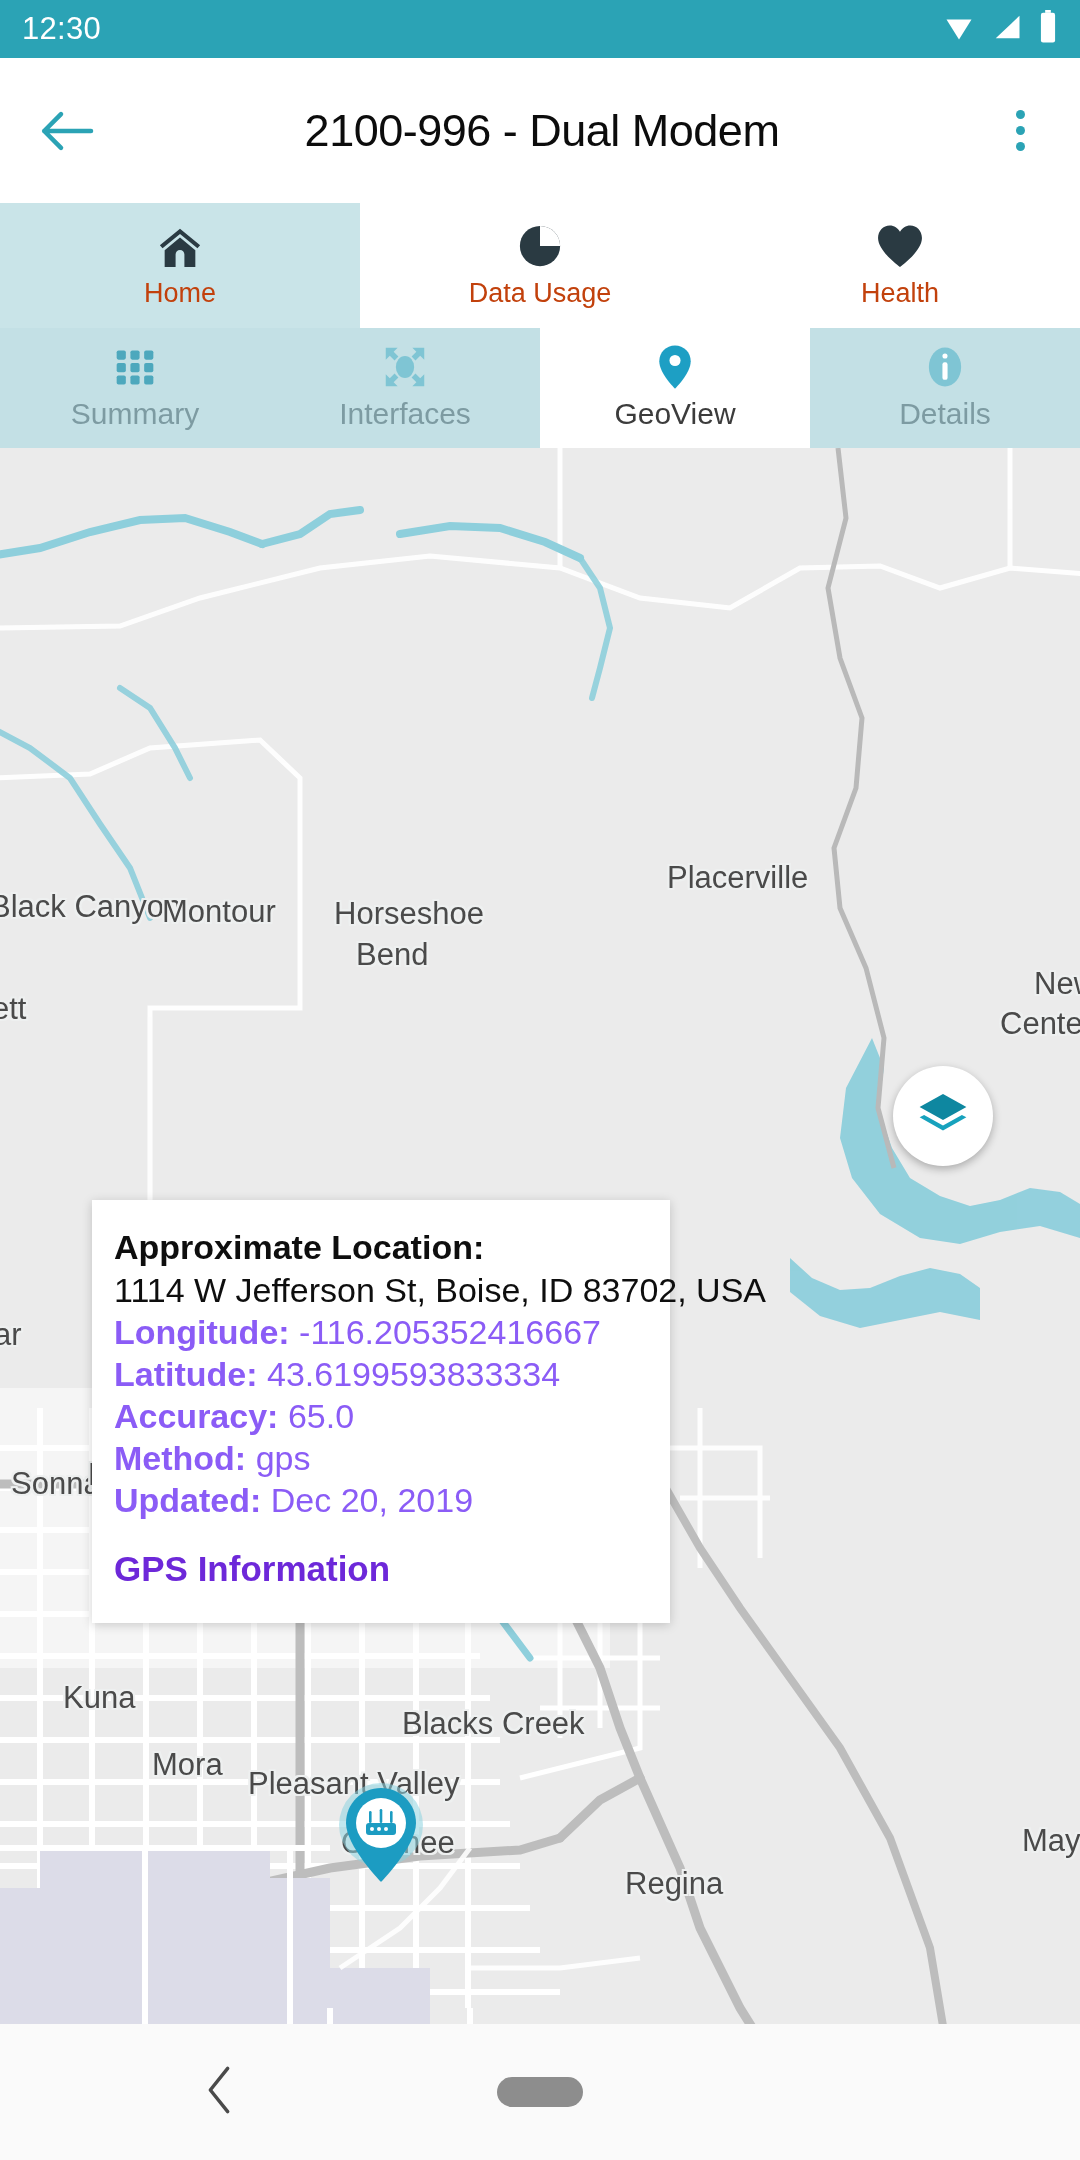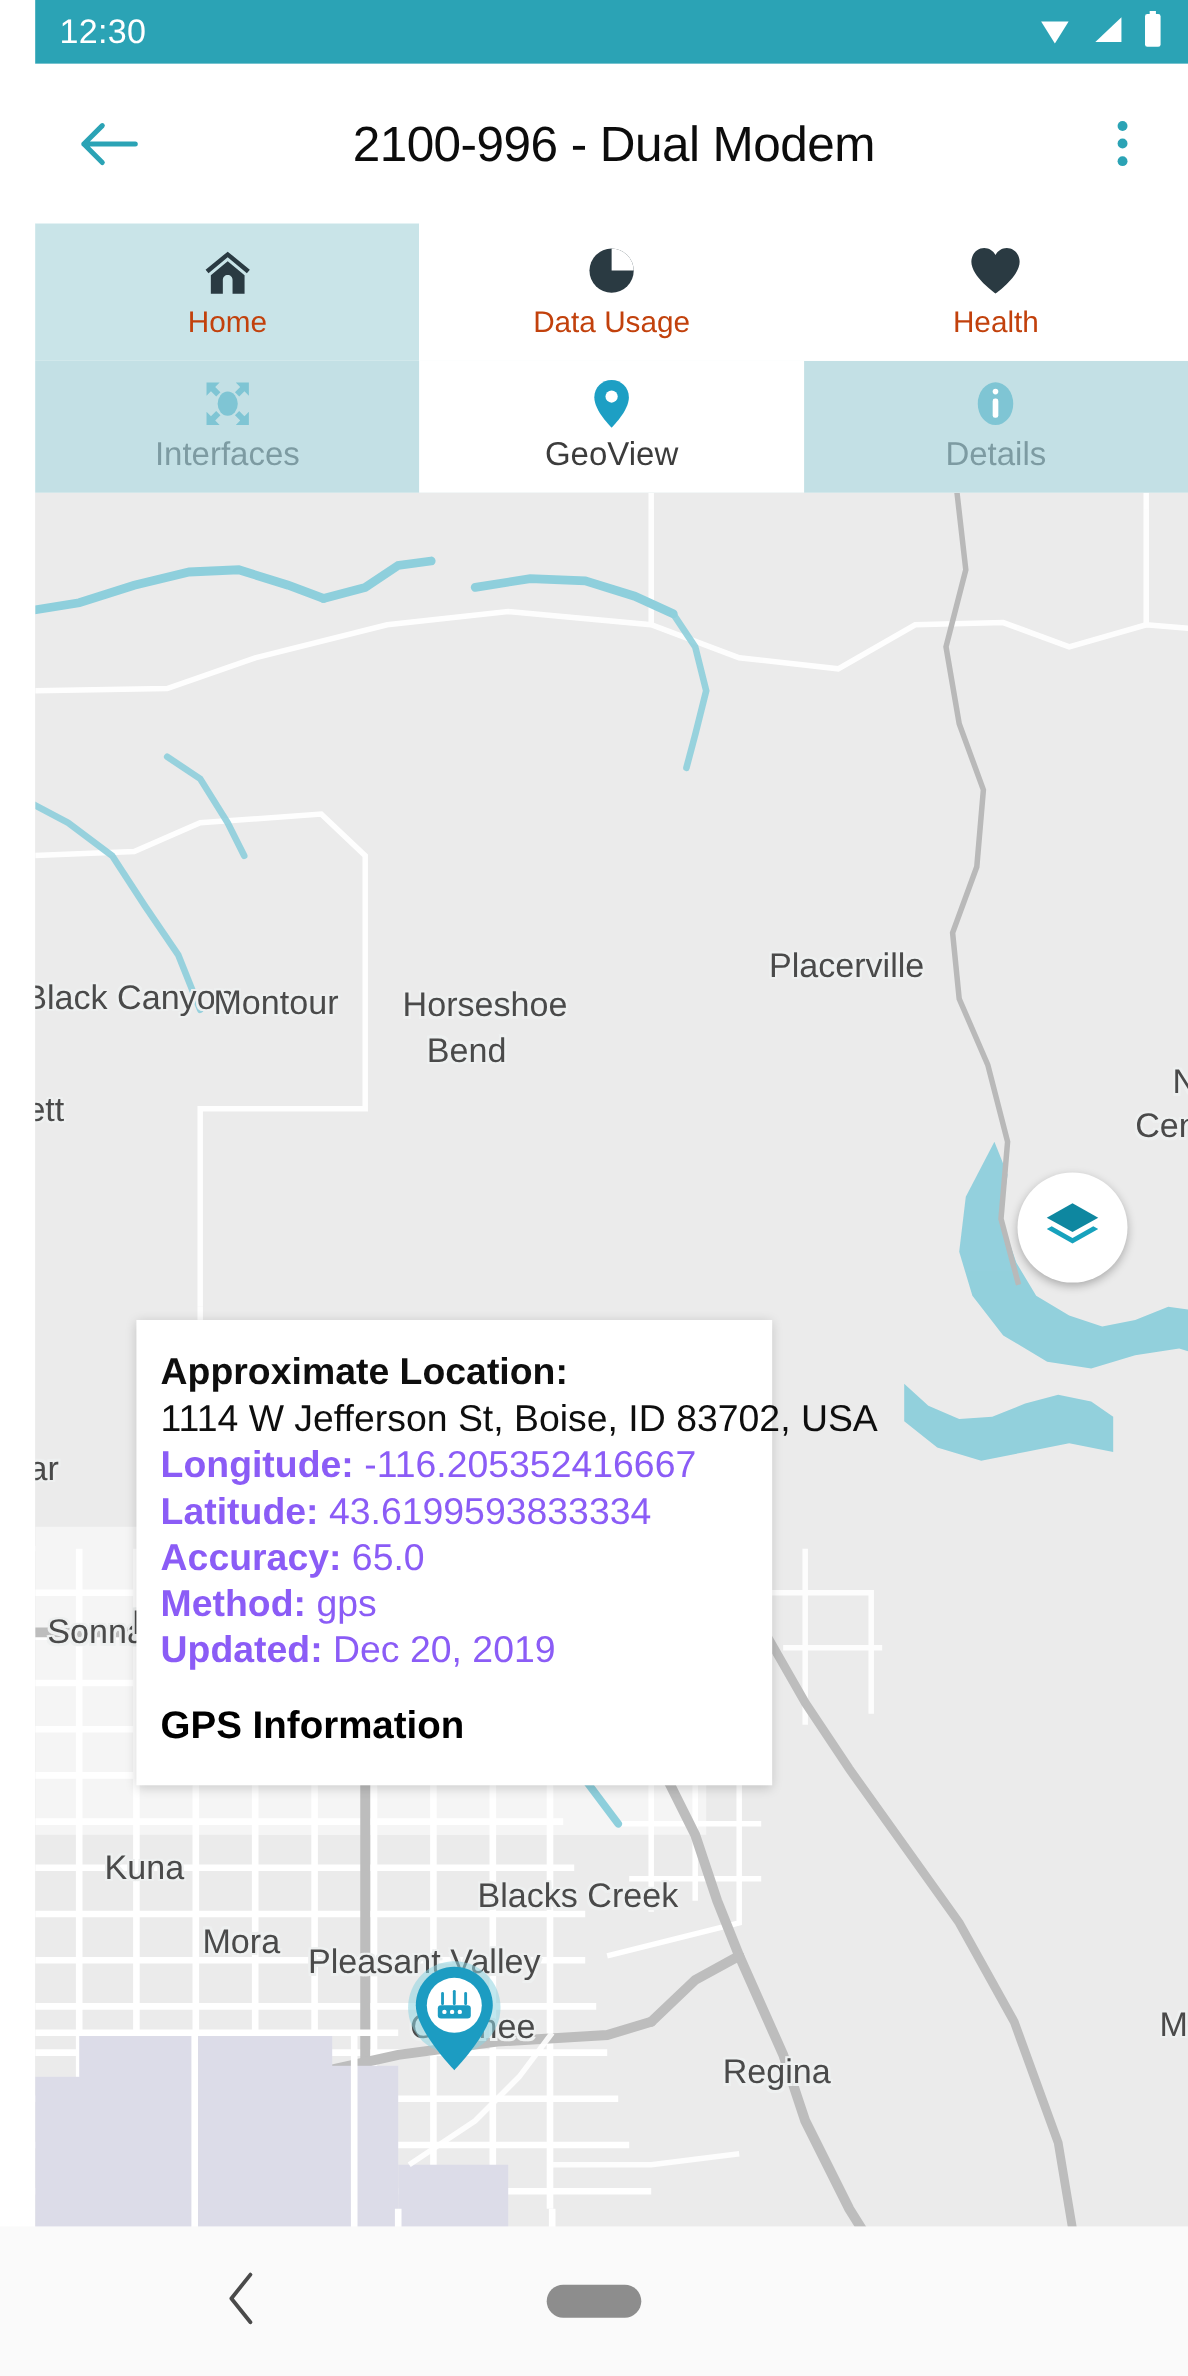--- a/index.html
+++ b/index.html
@@ -1,21 +1,21 @@
 <!DOCTYPE html>
 <html><head>
 <meta charset="utf-8">
 <style>
   * { box-sizing: border-box; margin: 0; padding: 0; }
   html, body {
     width: 1080px; height: 2160px;
     font-family: "Liberation Sans", sans-serif;
     background: #ffffff; overflow: hidden;
   }
-  .phone { position: relative; width: 1080px; height: 2160px; overflow: hidden; background:#fff;padding-left:32px; }
+  .phone { position: relative; width: 1080px; height: 2160px; overflow: hidden; background:#fff; }
 
   
   .statusbar {
     position: relative; height: 58px; background: #2ba3b5;
     display: flex; align-items: center; padding: 0 22px; color: #fff;
   }
   .statusbar .clock { font-size: 31px; letter-spacing: .3px; font-weight: 400; }
   .statusbar .sb-right { margin-left: auto; display: flex; align-items: center; gap: 14px; }
 
   
@@ -80,21 +80,21 @@
     background: #ffffff; box-shadow: 0 2px 10px rgba(0,0,0,.18);
     padding: 28px 22px 34px 22px;
   }
   .info-card .title { font-size: 34px; font-weight: 700; color:#0e0e0e; margin-bottom: 4px; }
   .info-card .addr { font-size: 34px; color:#0e0e0e; white-space: nowrap; margin-bottom: 3px; }
   .info-row { font-size: 34px; color:#8b5cf6; margin-bottom: 3px; white-space: nowrap; }
   .info-row b { font-weight: 700; }
   .info-row .v { font-weight: 400; }
   .gps-link {
     display:inline-block; margin-top: 26px; font-size: 35px; font-weight: 700;
-    color: #000000; cursor: pointer;
+    color: #6d28d9; cursor: pointer;
   }
 
   
   .marker { position:absolute; left:338px; top:1334px; width: 86px; height: 108px; cursor:pointer; }
 
   
   .google-logo {
     position:absolute; left: 18px; bottom: 16px; font-size: 40px; font-weight: 700;
     color:#5f6368; letter-spacing:-1px;
     -webkit-text-stroke: 5px #ffffff; paint-order: stroke fill;
@@ -172,20 +172,38 @@
       <div class="picon">
         <svg width="52" height="46" viewBox="0 0 24 22">
           <path d="M12 21 C12 21 1.5 13.6 1.5 7.2 C1.5 3.8 4 1.2 7.1 1.2 C9.2 1.2 11 2.4 12 4.2 C13 2.4 14.8 1.2 16.9 1.2 C20 1.2 22.5 3.8 22.5 7.2 C22.5 13.6 12 21 12 21 Z" fill="#2a3a42"></path>
         </svg>
       </div>
       <div class="plabel">Health</div>
     </div>
   </div>
 
   <div class="tabs-secondary">
+    <div class="stab">
+      <div class="sicon">
+        <svg width="44" height="44" viewBox="0 0 24 24">
+          <g fill="#4da8bd">
+            <rect x="2" y="3" width="5" height="5" rx="1"></rect>
+              <rect x="9.5" y="3" width="5" height="5" rx="1"></rect>
+              <rect x="17" y="3" width="5" height="5" rx="1"></rect>
+            <rect x="2" y="9.8" width="5" height="5" rx="1"></rect>
+              <rect x="9.5" y="9.8" width="5" height="5" rx="1"></rect>
+              <rect x="17" y="9.8" width="5" height="5" rx="1"></rect>
+            <rect x="2" y="16.6" width="5" height="5" rx="1"></rect>
+              <rect x="9.5" y="16.6" width="5" height="5" rx="1"></rect>
+              <rect x="17" y="16.6" width="5" height="5" rx="1"></rect>
+          </g>
+        </svg>
+      </div>
+      <div class="slabel">Summary</div>
+    </div>
 
     <div class="stab">
       <div class="sicon">
         <svg width="44" height="44" viewBox="0 0 24 24">
           <g fill="#7fc5d4">
             <path d="M1.5 1.5 L8 1.5 L5.8 3.7 L8.4 6.3 L6.3 8.4 L3.7 5.8 L1.5 8 Z"></path>
             <path d="M22.5 1.5 L22.5 8 L20.3 5.8 L17.7 8.4 L15.6 6.3 L18.2 3.7 L16 1.5 Z"></path>
             <path d="M1.5 22.5 L1.5 16 L3.7 18.2 L6.3 15.6 L8.4 17.7 L5.8 20.3 L8 22.5 Z"></path>
             <path d="M22.5 22.5 L16 22.5 L18.2 20.3 L15.6 17.7 L17.7 15.6 L20.3 18.2 L22.5 16 Z"></path>
             <ellipse cx="12" cy="12" rx="5" ry="6"></ellipse>

